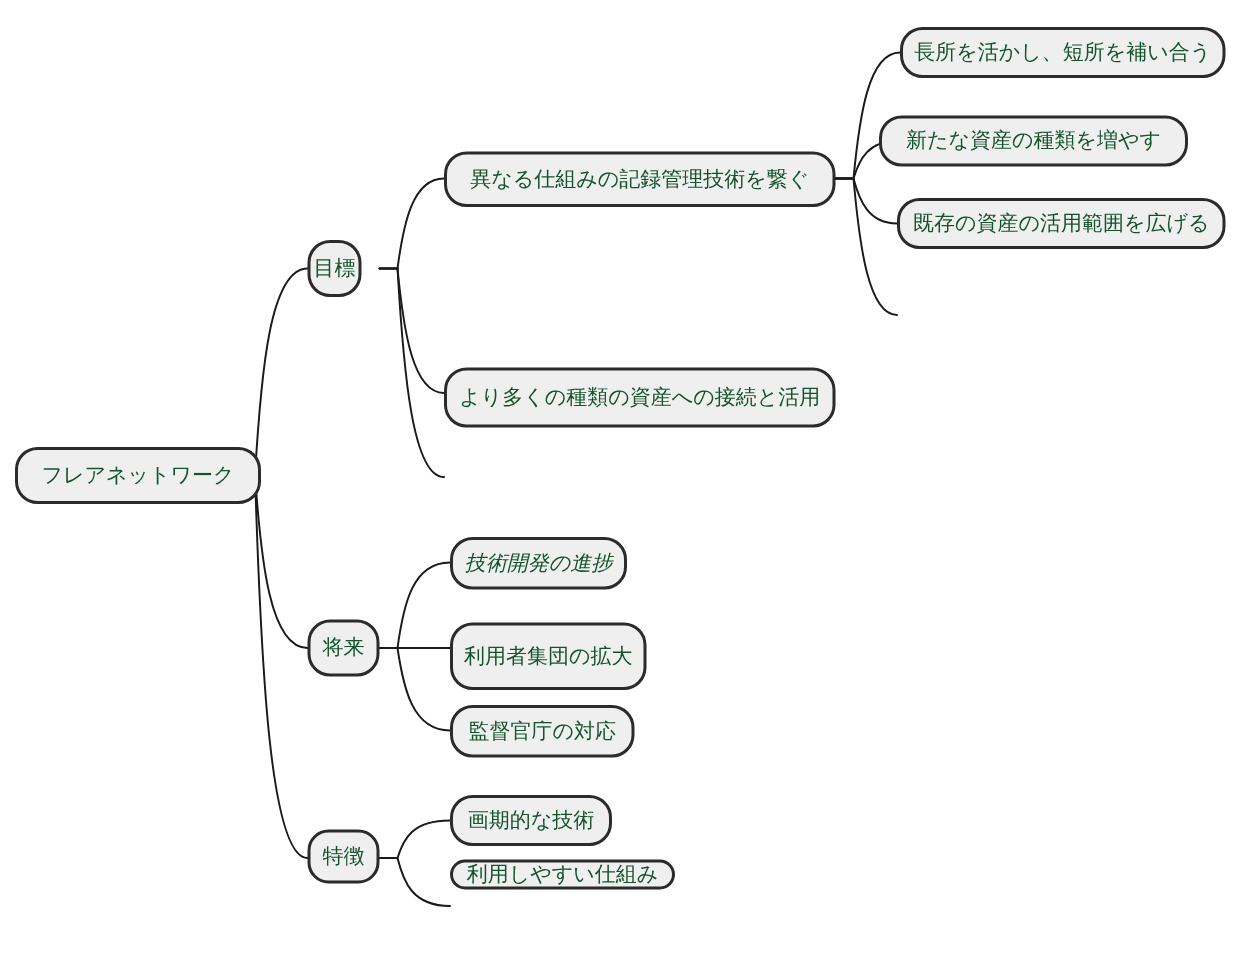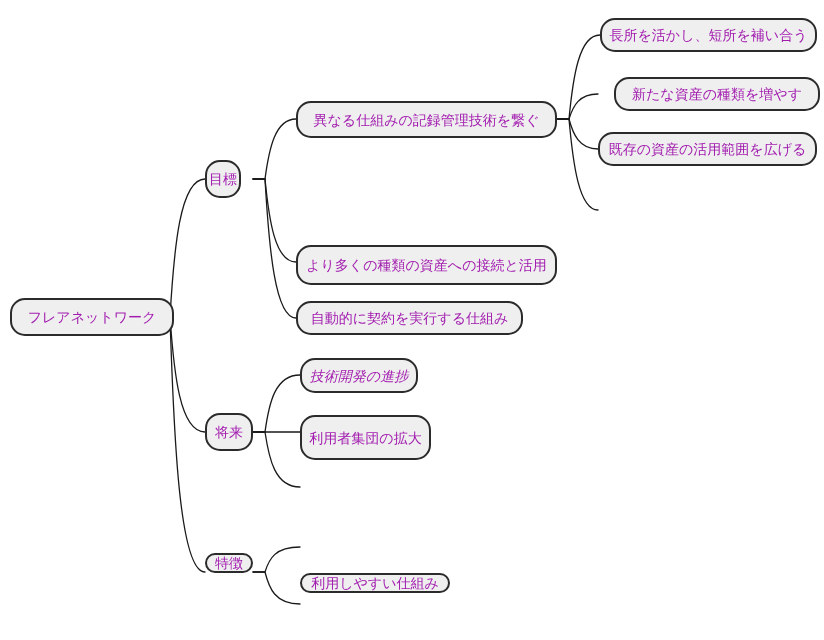--- a/index.html
+++ b/index.html
@@ -31,21 +31,21 @@
     position: absolute;
     box-sizing: border-box;
     display: flex;
     align-items: center;
     justify-content: center;
     background: #efefef;
     border: 2px solid #2b2b2b;
     border-radius: 15px;
     font-size: 14px;
     line-height: 1;
-    color: #a21caf;
+    color: #14532d;
     white-space: nowrap;
     z-index: 1;
   }
 </style>
 </head>
 <body>
 
 <div id="canvas">
 
   <svg class="edges" width="824" height="640" aria-hidden="true">
@@ -64,25 +64,26 @@
     <path d="M253,432 H265 C269,459 275,487 300,487"></path>
     <path d="M253,572 H265 C269,559 275,547 300,547"></path>
     <path d="M253,572 H265 C269,588 275,604 300,604"></path>
   </svg>
 
   <div class="node" style="left:10px;  top:298px; width:164px; height:38px;">フレアネットワーク</div>
 
   <div class="node" style="left:205px; top:160px; width:36px;  height:38px;">目標</div>
   <div class="node" style="left:296px; top:101px; width:261px; height:37px;">異なる仕組みの記録管理技術を繋ぐ</div>
   <div class="node" style="left:600px; top:18px;  width:217px; height:34px;">長所を活かし、短所を補い合う</div>
-  <div class="node" style="left:614px; top:77px;  width:206px; height:34px;">新たな資産の種類を増やす</div>
+  <div class="node" style="left:586px; top:77px;  width:206px; height:34px;">新たな資産の種類を増やす</div>
   <div class="node" style="left:598px; top:132px; width:219px; height:34px;">既存の資産の活用範囲を広げる</div>
   <div class="node" style="left:296px; top:245px; width:261px; height:40px;">より多くの種類の資産への接続と活用</div>
-  <div class="node" style="left:296px; top:301px; width:227px; height:34px;">自動的に契約を実行する仕組み</div>
 
   <div class="node" style="left:205px; top:413px; width:48px;  height:38px;">将来</div>
   <div class="node" style="left:300px; top:358px; width:118px; height:35px;font-style:italic;">技術開発の進捗</div>
   <div class="node" style="left:300px; top:415px; width:131px; height:45px;">利用者集団の拡大</div>
+  <div class="node" style="left:300px; top:470px; width:123px; height:35px;">監督官庁の対応</div>
 
-  <div class="node" style="left:205px; top:553px; width:48px;  height:20px;border-radius:14px;">特徴</div>
+  <div class="node" style="left:205px; top:553px; width:48px;  height:36px;border-radius:14px;">特徴</div>
+  <div class="node" style="left:300px; top:530px; width:108px; height:34px;">画期的な技術</div>
   <div class="node" style="left:300px; top:573px; width:150px; height:20px;">利用しやすい仕組み</div>
 
 </div>
 
 </body></html>

